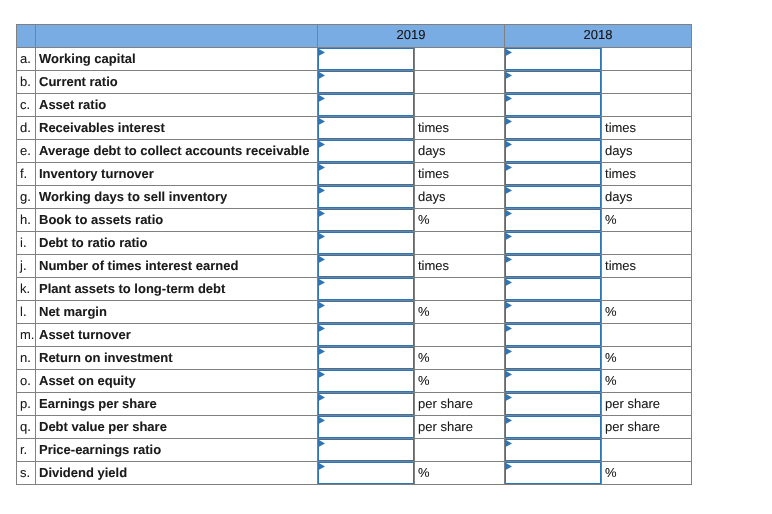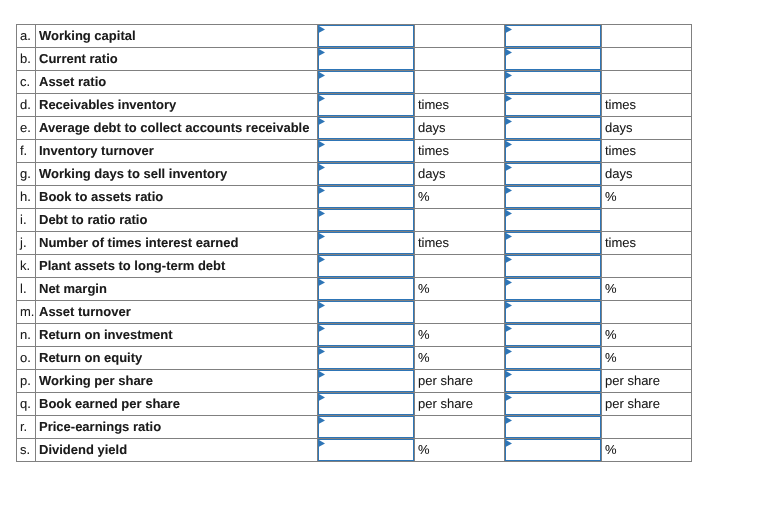--- a/index.html
+++ b/index.html
@@ -89,20 +89,26 @@
 <table id="worksheet">
   <colgroup>
     <col class="col-letter">
     <col class="col-desc">
     <col class="col-box">
     <col class="col-unit">
     <col class="col-box2">
     <col class="col-unit2">
   </colgroup>
   <tbody id="tbody">
+      <tr class="hdr">
+        <td class="c-letter"></td>
+        <td class="c-desc"></td>
+        <td class="c-year" colspan="2"><span class="yr">2019</span></td>
+        <td class="c-year" colspan="2"><span class="yr">2018</span></td>
+      </tr>
       <tr>
         <td class="c-letter">a.</td>
         <td class="c-desc">Working capital</td>
         <td class="c-box">
           <span class="inputbox">
             <span class="flag"><svg width="7" height="8" viewBox="0 0 7 8">
                 <path d="M0 0 L6 3.4 L0 6.8 Z" fill="#2e75b6"></path>
               </svg></span>
           </span>
         </td>
@@ -151,21 +157,21 @@
           <span class="inputbox">
             <span class="flag"><svg width="7" height="8" viewBox="0 0 7 8">
                 <path d="M0 0 L6 3.4 L0 6.8 Z" fill="#2e75b6"></path>
               </svg></span>
           </span>
         </td>
         <td class="c-unit2"></td>
       </tr>
       <tr>
         <td class="c-letter">d.</td>
-        <td class="c-desc">Receivables inventory</td>
+        <td class="c-desc">Receivables interest</td>
         <td class="c-box">
           <span class="inputbox">
             <span class="flag"><svg width="7" height="8" viewBox="0 0 7 8">
                 <path d="M0 0 L6 3.4 L0 6.8 Z" fill="#2e75b6"></path>
               </svg></span>
           </span>
         </td>
         <td class="c-unit">times</td>
         <td class="c-box2">
           <span class="inputbox">
@@ -371,61 +377,61 @@
           <span class="inputbox">
             <span class="flag"><svg width="7" height="8" viewBox="0 0 7 8">
                 <path d="M0 0 L6 3.4 L0 6.8 Z" fill="#2e75b6"></path>
               </svg></span>
           </span>
         </td>
         <td class="c-unit2">%</td>
       </tr>
       <tr>
         <td class="c-letter">o.</td>
-        <td class="c-desc">Return on equity</td>
+        <td class="c-desc">Asset on equity</td>
         <td class="c-box">
           <span class="inputbox">
             <span class="flag"><svg width="7" height="8" viewBox="0 0 7 8">
                 <path d="M0 0 L6 3.4 L0 6.8 Z" fill="#2e75b6"></path>
               </svg></span>
           </span>
         </td>
         <td class="c-unit">%</td>
         <td class="c-box2">
           <span class="inputbox">
             <span class="flag"><svg width="7" height="8" viewBox="0 0 7 8">
                 <path d="M0 0 L6 3.4 L0 6.8 Z" fill="#2e75b6"></path>
               </svg></span>
           </span>
         </td>
         <td class="c-unit2">%</td>
       </tr>
       <tr>
         <td class="c-letter">p.</td>
-        <td class="c-desc">Working per share</td>
+        <td class="c-desc">Earnings per share</td>
         <td class="c-box">
           <span class="inputbox">
             <span class="flag"><svg width="7" height="8" viewBox="0 0 7 8">
                 <path d="M0 0 L6 3.4 L0 6.8 Z" fill="#2e75b6"></path>
               </svg></span>
           </span>
         </td>
         <td class="c-unit">per share</td>
         <td class="c-box2">
           <span class="inputbox">
             <span class="flag"><svg width="7" height="8" viewBox="0 0 7 8">
                 <path d="M0 0 L6 3.4 L0 6.8 Z" fill="#2e75b6"></path>
               </svg></span>
           </span>
         </td>
         <td class="c-unit2">per share</td>
       </tr>
       <tr>
         <td class="c-letter">q.</td>
-        <td class="c-desc">Book earned per share</td>
+        <td class="c-desc">Debt value per share</td>
         <td class="c-box">
           <span class="inputbox">
             <span class="flag"><svg width="7" height="8" viewBox="0 0 7 8">
                 <path d="M0 0 L6 3.4 L0 6.8 Z" fill="#2e75b6"></path>
               </svg></span>
           </span>
         </td>
         <td class="c-unit">per share</td>
         <td class="c-box2">
           <span class="inputbox">

